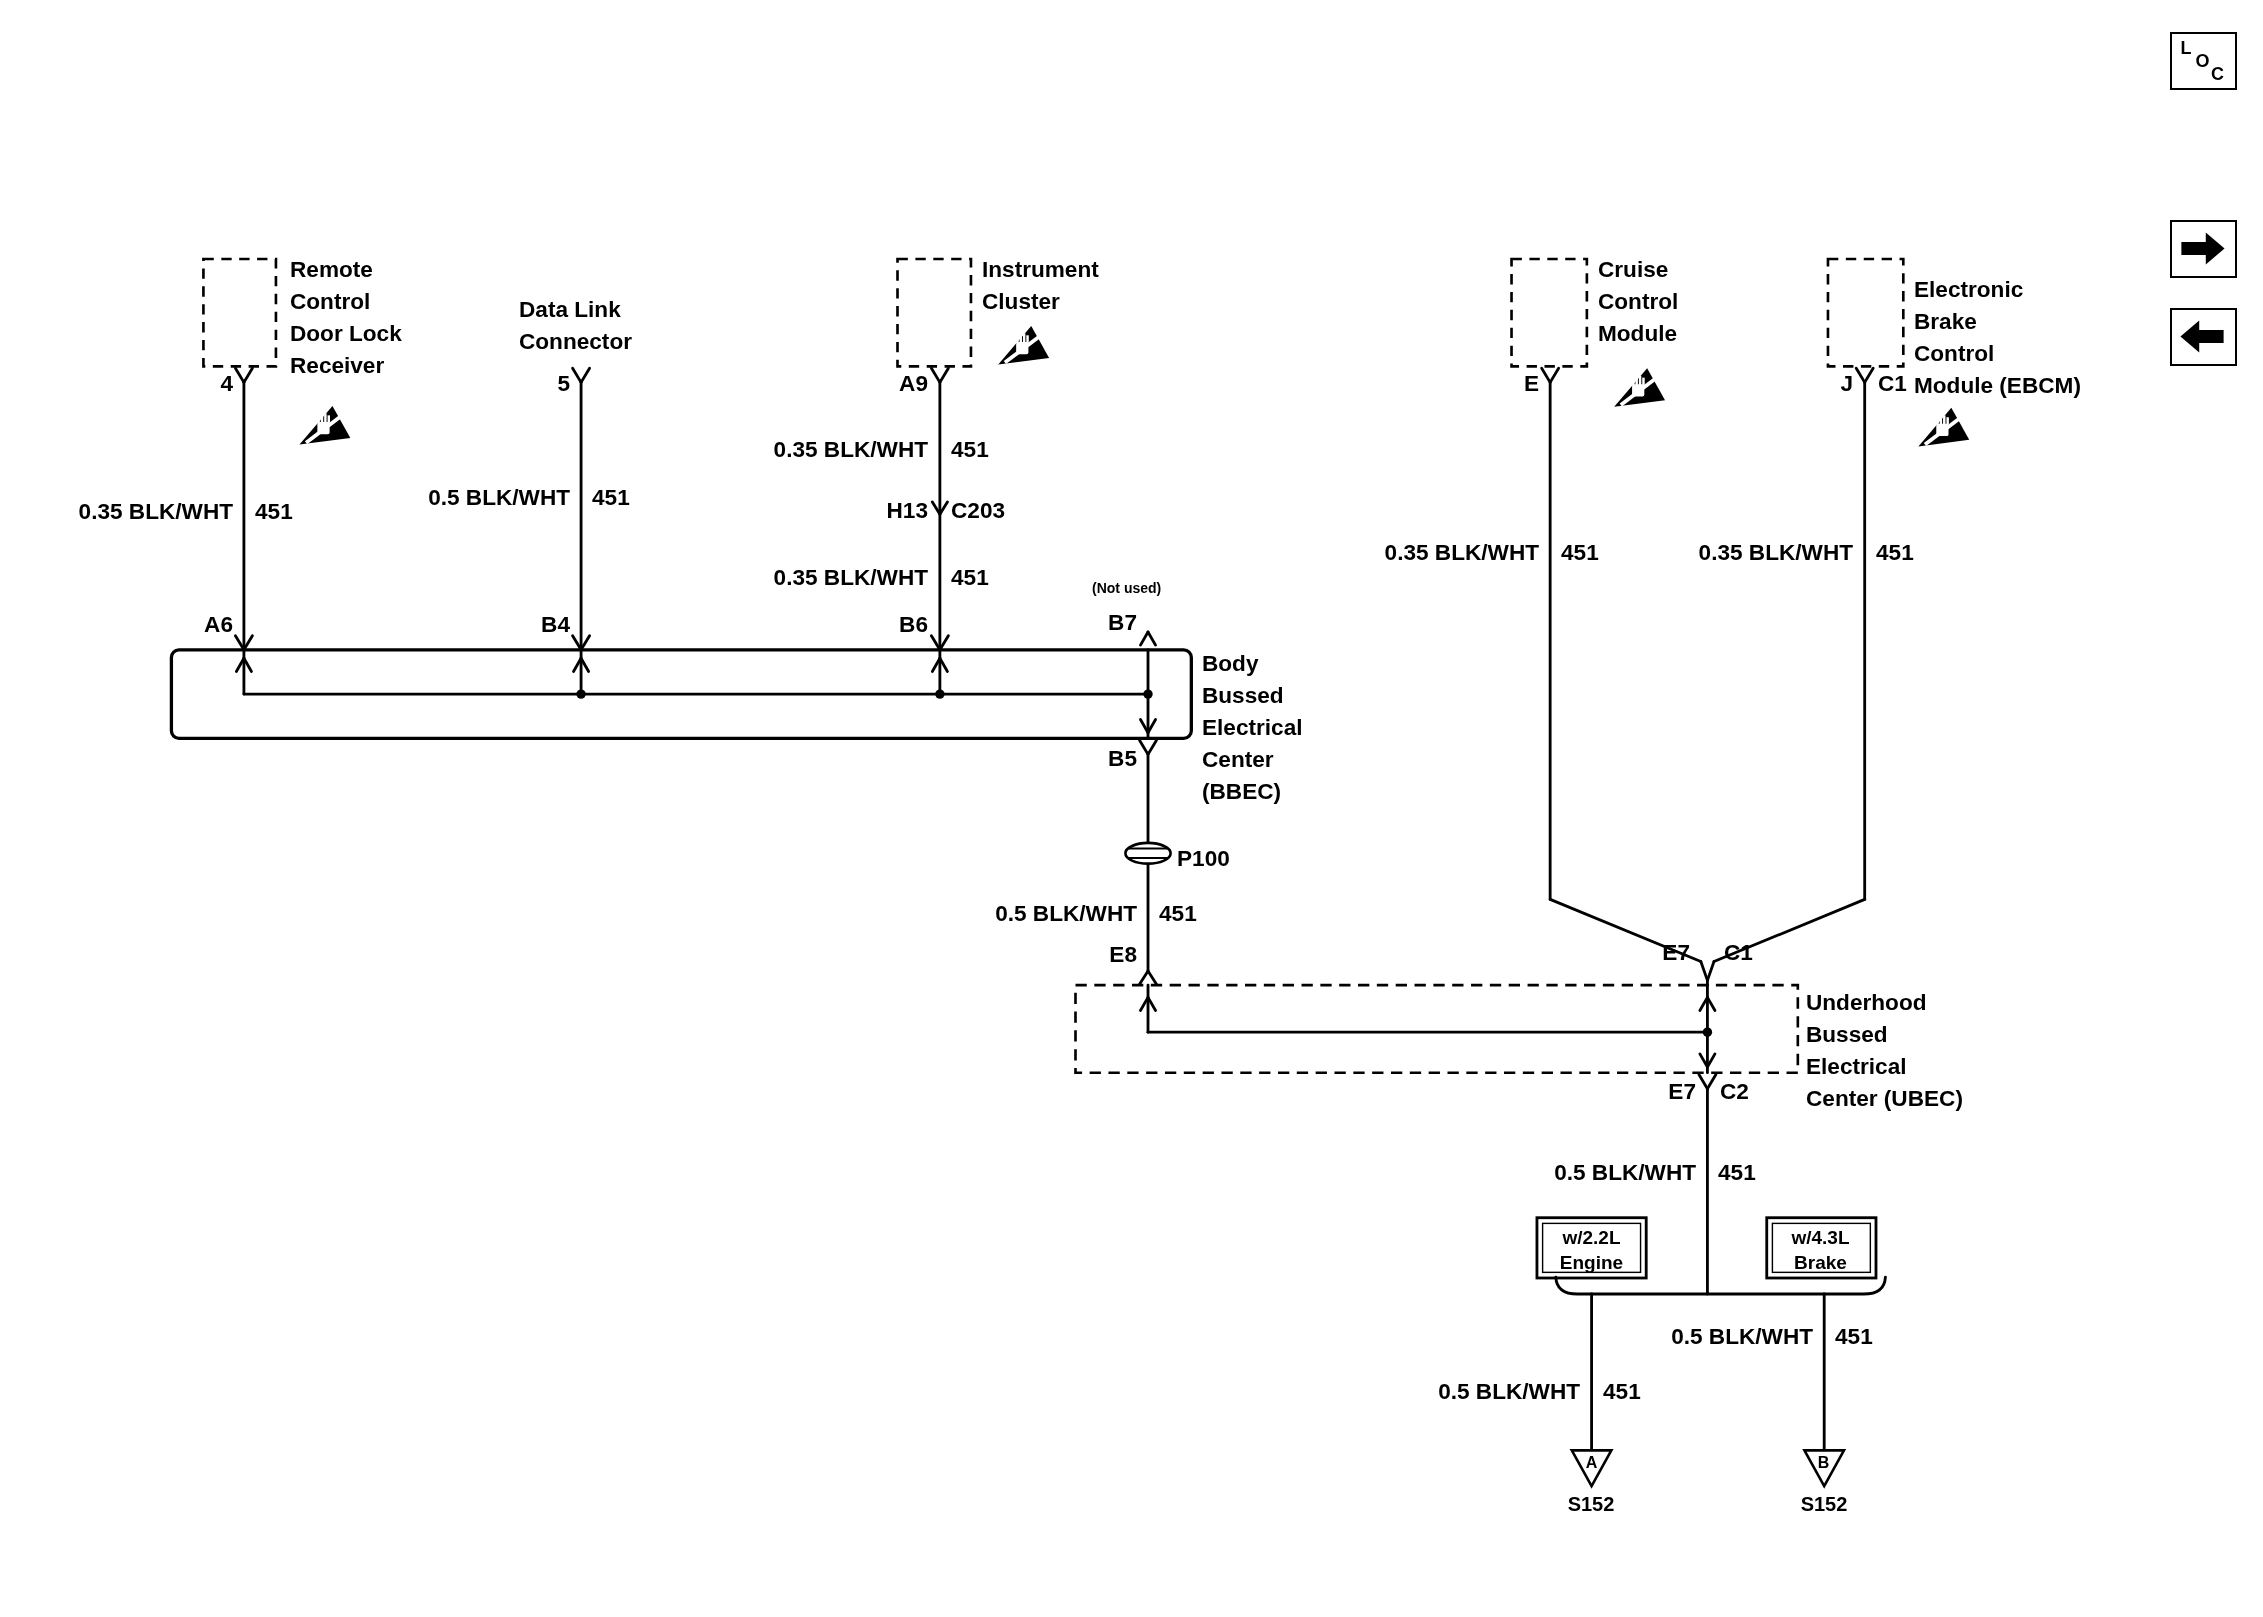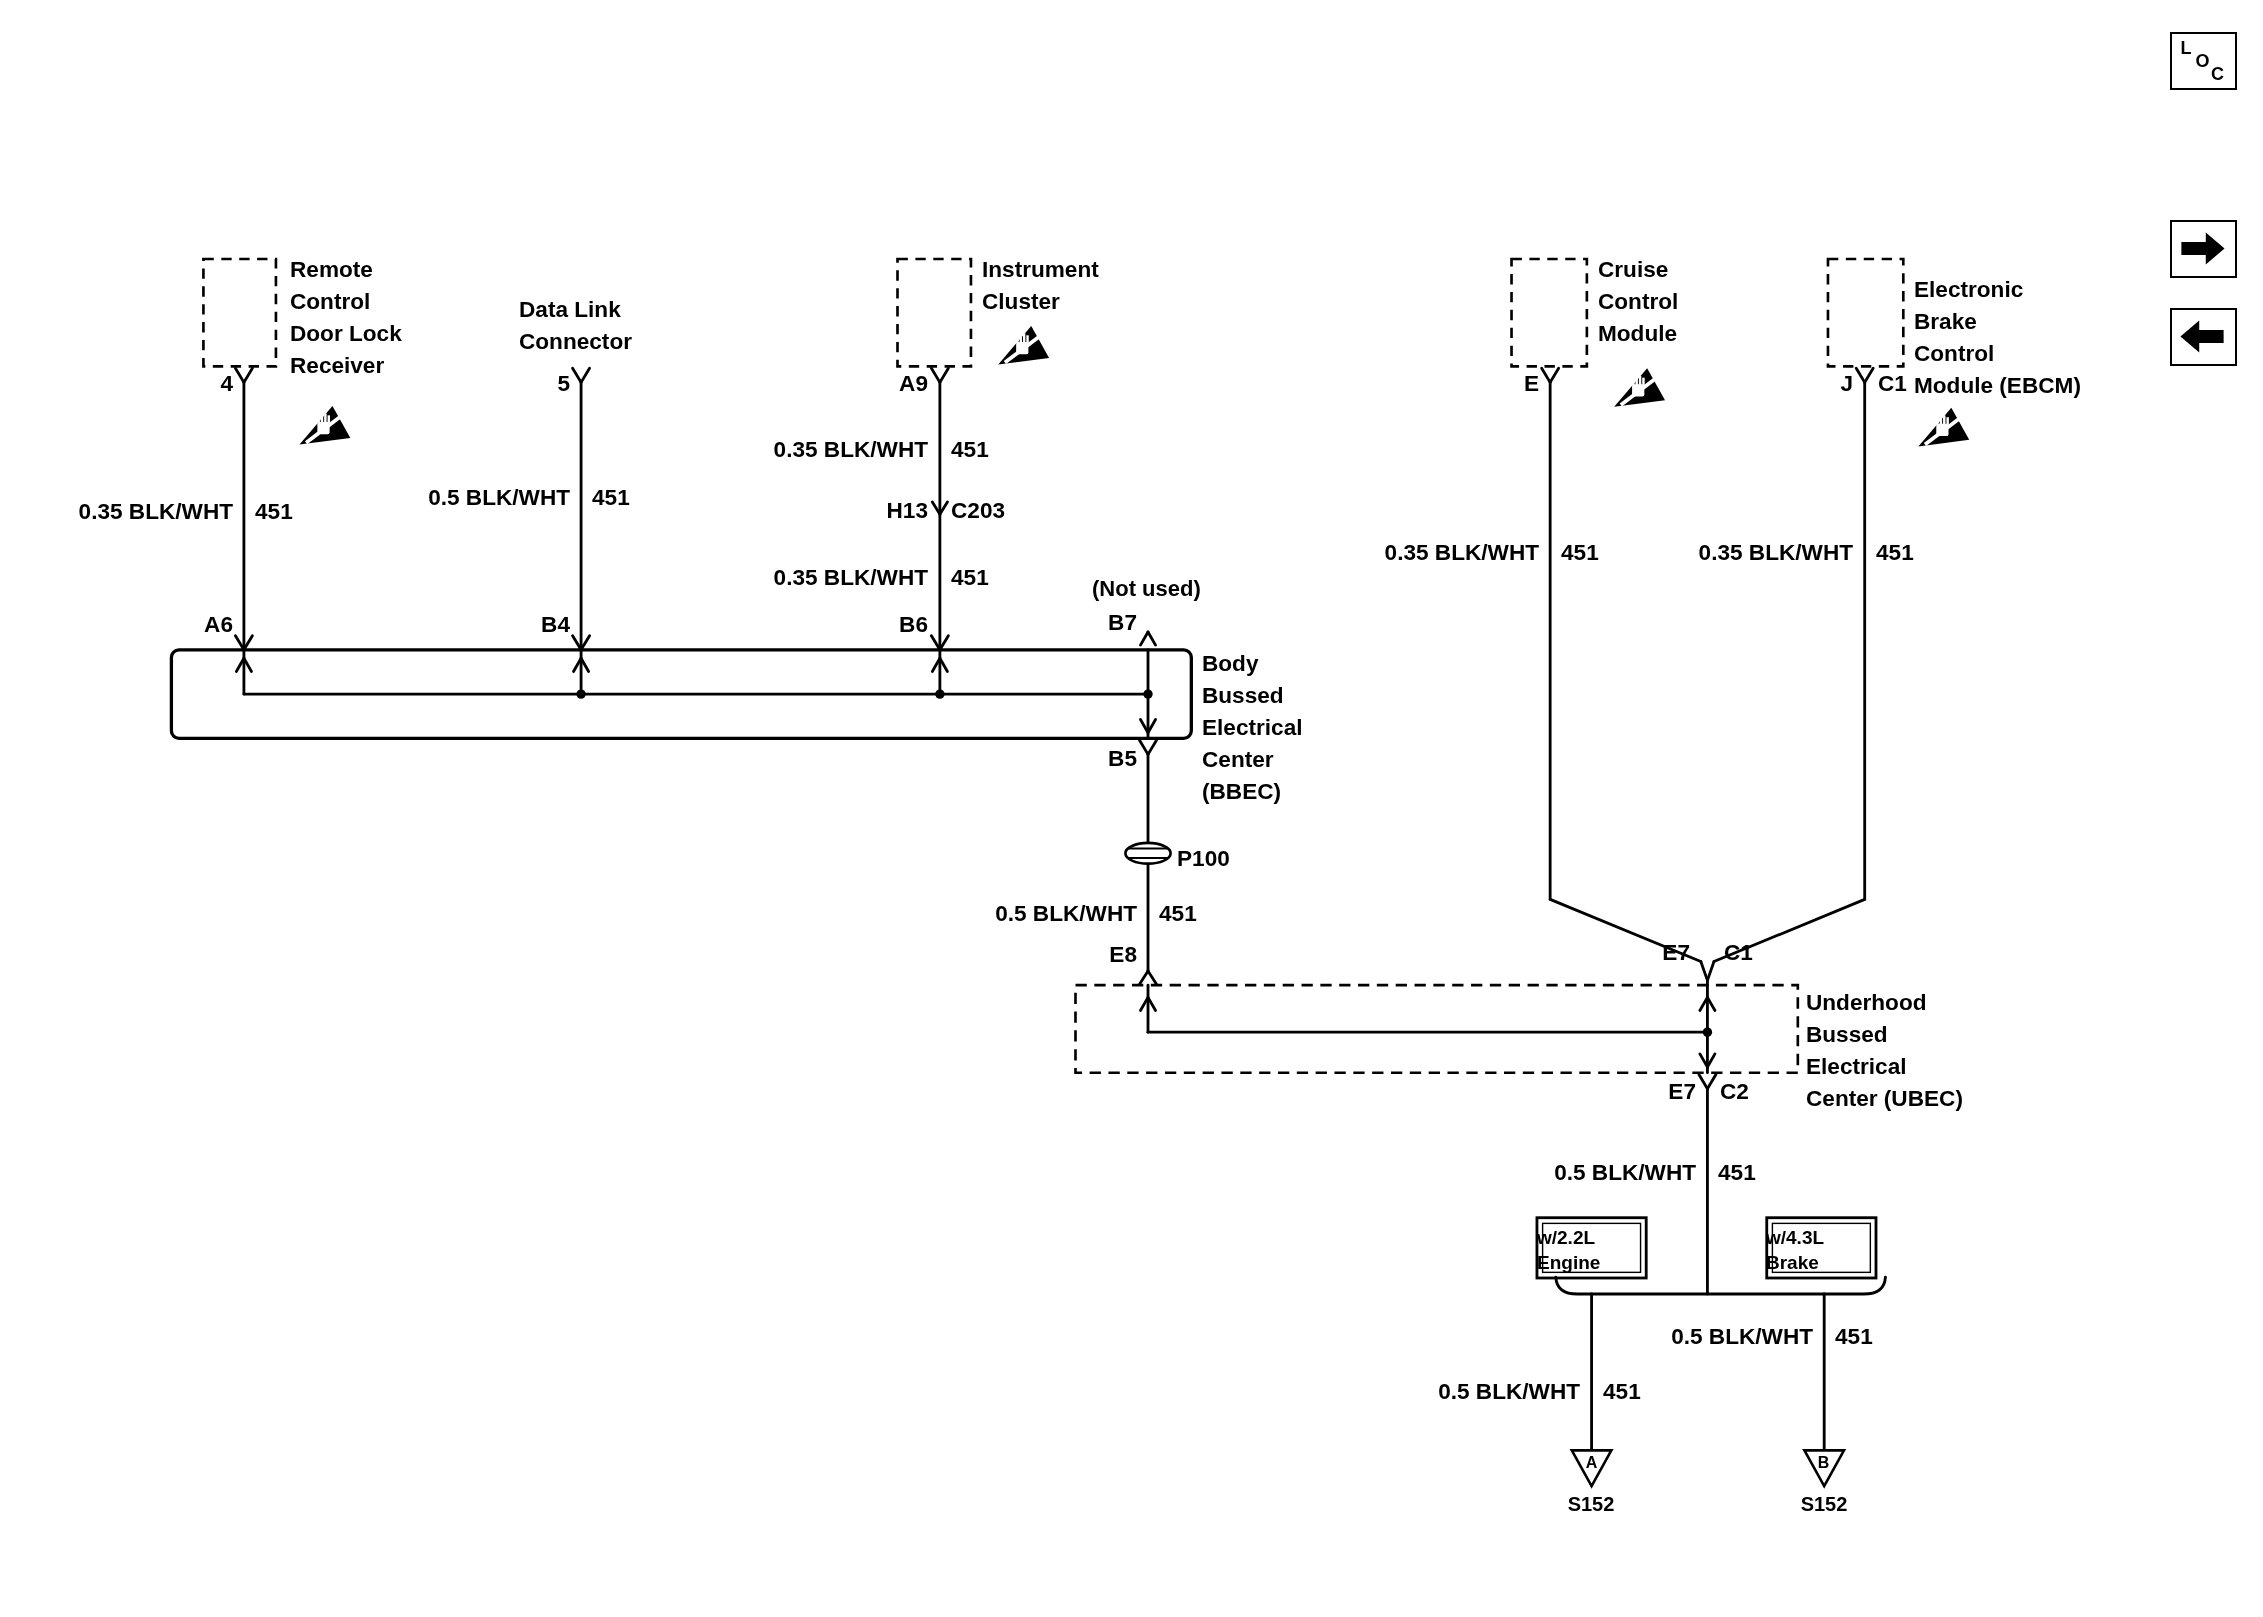--- a/index.html
+++ b/index.html
@@ -5,25 +5,25 @@
   * { margin:0; padding:0; box-sizing:border-box; }
   html,body { background:#ffffff; }
   .canvas {
     position:relative; width:2264px; height:1618px; background:#ffffff;
     font-family:"Liberation Sans", sans-serif; color:#000; overflow:hidden;
   }
   .art { position:absolute; left:0; top:0; width:2264px; height:1618px; }
   .lbl { position:absolute; font-weight:bold; font-size:22.6px; line-height:26px; white-space:pre-line; }
   .lines { line-height:32px; }
   .ra { transform:translateX(-100%); }
-  .small { font-size:22px; line-height:21px;text-align:right; }
+  .small { font-size:14px; line-height:21px;text-align:right; }
   .tiny { font-size:16px; line-height:19px; }
   .norm { font-weight:bold; font-size:20px; line-height:22.6px; }
   .ctr { text-align:center; }
-  .engine-lbl { font-size:19px; line-height:24.5px; font-weight:bold; white-space:pre-line; position:absolute; }
+  .engine-lbl { font-size:19px; line-height:24.5px; font-weight:bold; text-align:center; white-space:pre-line; position:absolute; }
   .icon-box {
     position:absolute; left:2170px; width:67px; height:58px;
     border:2.8px solid #000; background:#fff;
   }
   .loc-letter { position:absolute; font-weight:bold; font-size:18px; }
 </style>
 </head>
 <body>
 
 <div class="canvas">

